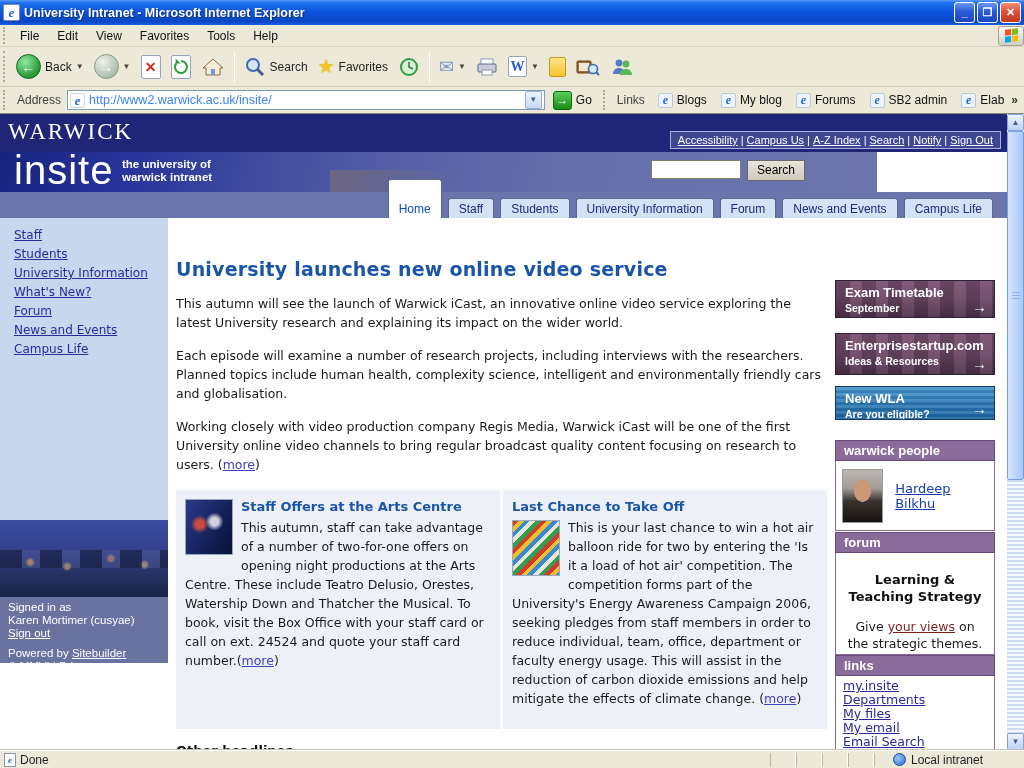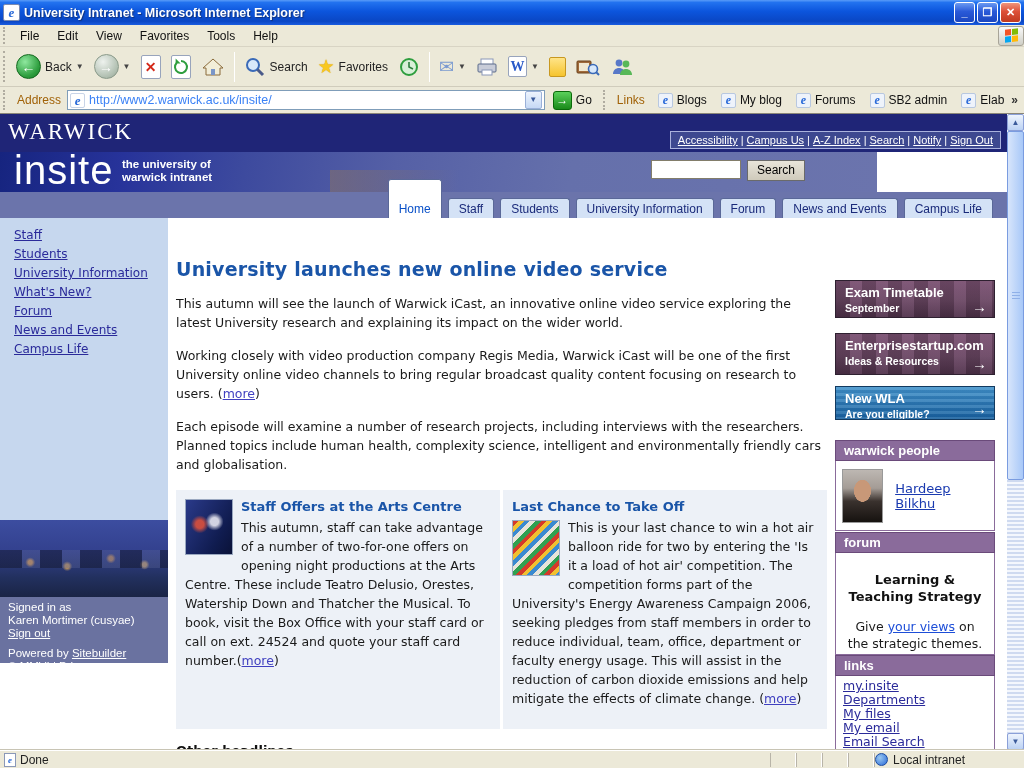--- a/index.html
+++ b/index.html
@@ -44,21 +44,21 @@
   .docicon.stop { color:#d42818; font-size:14px; line-height:22px; }
   .wordicon { width:19px; height:21px; background:#fff; border:1px solid #98a4bc; border-radius:2px;
     color:#2a5ac8; font-family:"Liberation Serif",serif; font-weight:bold; font-size:14px; text-align:center; line-height:19px; }
   .noteicon { width:17px; height:20px; background:linear-gradient(180deg,#ffe488,#f6c42e); border:1px solid #c89820; border-radius:2px; }
   .star { color:#f8c820; font-size:19px; text-shadow:0 0 1px #c89010; }
   .mailglyph { color:#7a9ad0; font-size:18px; }
 
   
   .addrbar { position:absolute; top:87px; left:0; width:1024px; height:27px; background:#ece9d8;
     display:flex; align-items:center; border-bottom:1px solid #8a8678; }
-  .addrlabel, .linkslabel { color:#a16207; font-size:12px; margin:0 6px; }
+  .addrlabel, .linkslabel { color:#404040; font-size:12px; margin:0 6px; }
   .addrfield { display:flex; align-items:center; width:478px; height:20px; background:#fff;
     border:1px solid #7f9db9; padding:0 2px; }
   .addrfield .fav { color:#2a6ad8; font-family:"Liberation Serif",serif; font-style:italic; font-weight:bold; font-size:13px;
     width:15px; height:15px; border:1px solid #c8d4e8; border-radius:2px; text-align:center; line-height:13px; margin-right:4px; }
   .addrfield .url { font-size:12.5px; color:#3b82f6; flex:1; }
   .addrfield .combo { width:17px; height:18px; background:linear-gradient(180deg,#eef4fd,#c6d9f5); border:1px solid #9ab0d8;
     border-radius:2px; text-align:center; font-size:8px; color:#3a5a9a; line-height:16px; }
   .gobtn { display:flex; align-items:center; gap:4px; margin:0 8px; font-size:12px; color:#111; }
   .gobtn .gosq { width:19px; height:19px; border-radius:3px; background:linear-gradient(180deg,#5ad05a,#1a8a1a);
     border:1px solid #0a6a0a; color:#fff; font-weight:bold; text-align:center; line-height:17px; font-size:12px; }
@@ -147,21 +147,21 @@
     color:#fff; font-weight:bold; font-size:13px; padding:2px 0 0 8px; }
   .secbox { position:absolute; left:0; width:160px; background:#fff; border:1px solid #8a6b9b; border-top:none; overflow:hidden; }
   .ph { top:222px; } .pbox { top:243px; height:70px; display:flex; align-items:center; padding:6px; }
   .portrait { width:44px; height:54px; border:1px solid #999;
     background: radial-gradient(ellipse 14px 18px at 50% 40%, #c89878 60%, rgba(200,152,120,0) 62%),
       linear-gradient(180deg,#bdb7b2 0%,#a49c96 35%,#3a322e 60%,#16120f 100%); }
   .pbox a { margin-left:12px; color:#1a3ab0; font-family:"DejaVu Sans",sans-serif; font-size:13px; text-decoration:underline; }
   .fh { top:314px; } .fbox { top:335px; height:102px; text-align:center; font-family:"DejaVu Sans",sans-serif; padding:18px 8px 0; }
   .fbox .ft { font-weight:bold; font-size:13px; color:#111; line-height:17px; }
   .fbox .fg { margin-top:13px; font-size:12.5px; color:#1a1a1a; line-height:17px; }
-  .fbox a { color:#1d4ed8; text-decoration:underline; }
+  .fbox a { color:#7f1d1d; text-decoration:underline; }
   .lh { top:437px; } .lbox { top:458px; height:74px; padding:3px 7px; }
   .lbox a { display:block; color:#2a2a9a; font-family:"DejaVu Sans",sans-serif; font-size:12.5px;
     text-decoration:underline; line-height:14px; }
 
   
   .scroll { position:absolute; top:114px; left:1007px; width:17px; height:636px; background:#cfdaf0;
     background-image:repeating-linear-gradient(180deg,#f4f7fd 0 2px,#cfdaf0 2px 4px); }
   .sarrow { position:absolute; left:0; width:17px; height:17px; background:linear-gradient(180deg,#eef4fd,#bcd2f4);
     border:1px solid #8ba0d8; border-radius:2px; color:#3a5a9a; font-size:8px; text-align:center; line-height:15px; }
   .sarrow.up { top:0; } .sarrow.down { bottom:0; }
@@ -169,21 +169,21 @@
     background:linear-gradient(90deg,#d7e5fb,#a8c8f8); border:1px solid #7a9ce0; border-radius:2px; }
   .sthumb .gripdots { position:absolute; left:4px; top:160px; width:8px; height:9px;
     background:repeating-linear-gradient(180deg,#8fb0e8 0 1px,transparent 1px 3px); }
 
   
   .statusbar { position:absolute; top:750px; left:0; width:1024px; height:18px; background:#ece9d8;
     border-top:1px solid #fff; display:flex; align-items:center; font-size:12px; color:#222; }
   .statusbar::before { content:""; position:absolute; top:-2px; left:0; width:1024px; height:1px; background:#c8c4b4; }
   .sdone { display:flex; align-items:center; gap:4px; padding-left:4px; flex:1; }
   .spane { width:26px; height:14px; border-left:1px solid #b8b4a8; border-right:1px solid #fff; }
-  .szone { width:150px; display:flex; align-items:center; gap:5px; border-left:1px solid #b8b4a8; padding-left:0; height:14px; }
+  .szone { width:150px; display:flex; align-items:center; gap:5px; border-left:1px solid #b8b4a8; padding-left:18px; height:14px; }
   .globe { width:13px; height:13px; border-radius:50%; background:radial-gradient(circle at 35% 35%,#9ac8f0,#2a6ad8);
     border:1px solid #1a4aa0; position:relative; }
   .pagemini { width:12px; height:14px; background:#fff; border:1px solid #8a98b8; font-size:9px; color:#2a6ad8;
     font-family:"Liberation Serif",serif; font-style:italic; font-weight:bold; text-align:center; line-height:12px; }
 
   svg { display:block; }
 </style>
 </head>
 <body>
 
@@ -397,22 +397,22 @@
     <div>
       <a href="#">© MMVI</a>
       <span>|</span>
       <a href="#">Privacy</a>
     </div>
   </div>
 
   <div class="main">
     <h1>University launches new online video service</h1>
     <p>This autumn will see the launch of Warwick iCast, an innovative online video service exploring the latest University research and explaining its impact on the wider world.</p>
+    <p>Each episode will examine a number of research projects, including interviews with the researchers. Planned topics include human health, complexity science, intelligent and environmentally friendly cars and globalisation.</p>
     <p><span>Working closely with video production company Regis Media, Warwick iCast will be one of the first University online video channels to bring regular broadcast quality content focusing on research to users. </span><span>(</span><a href="#" class="mlink">more</a><span>)</span></p>
-    <p>Each episode will examine a number of research projects, including interviews with the researchers. Planned topics include human health, complexity science, intelligent and environmentally friendly cars and globalisation.</p>
 
     <div class="stories">
       <div class="story">
         <span class="simg theatre"></span>
         <h2>Staff Offers at the Arts Centre</h2>
         <span>This autumn, staff can take advantage of a number of two-for-one offers on opening night productions at the Arts Centre. These include Teatro Delusio, Orestes, Watership Down and Thatcher the Musical. To book, visit the Box Office with your staff card or call on ext. 24524 and quote your staff card number.</span><span>(</span><a href="#" class="mlink">more</a><span>)</span>
       </div>
       <div class="story">
         <h2>Last Chance to Take Off</h2>
         <span class="simg balloons"></span>

